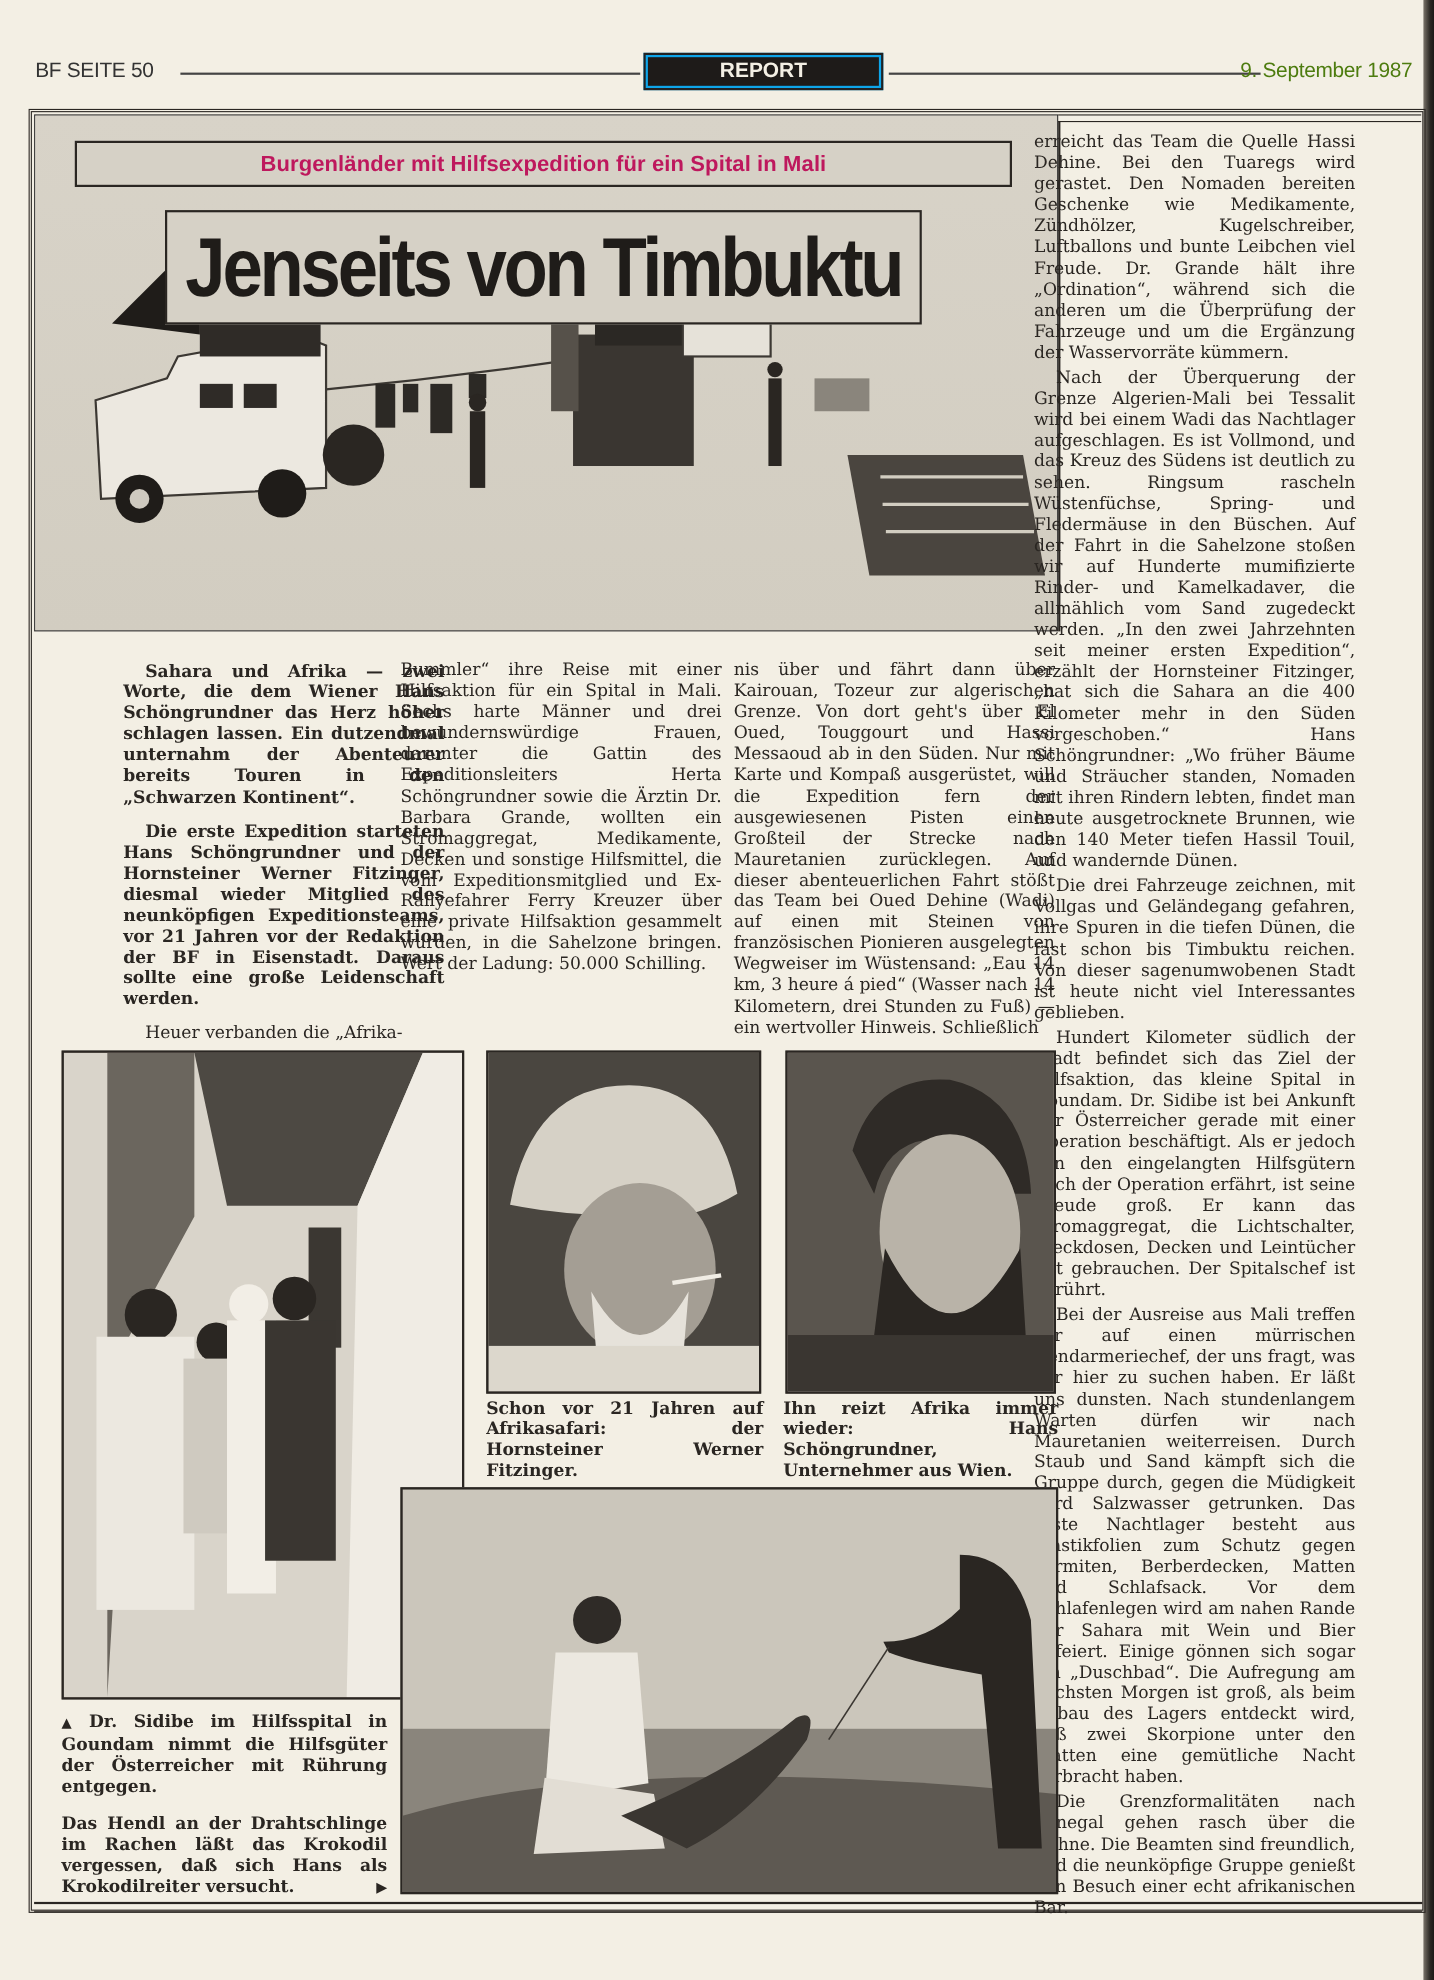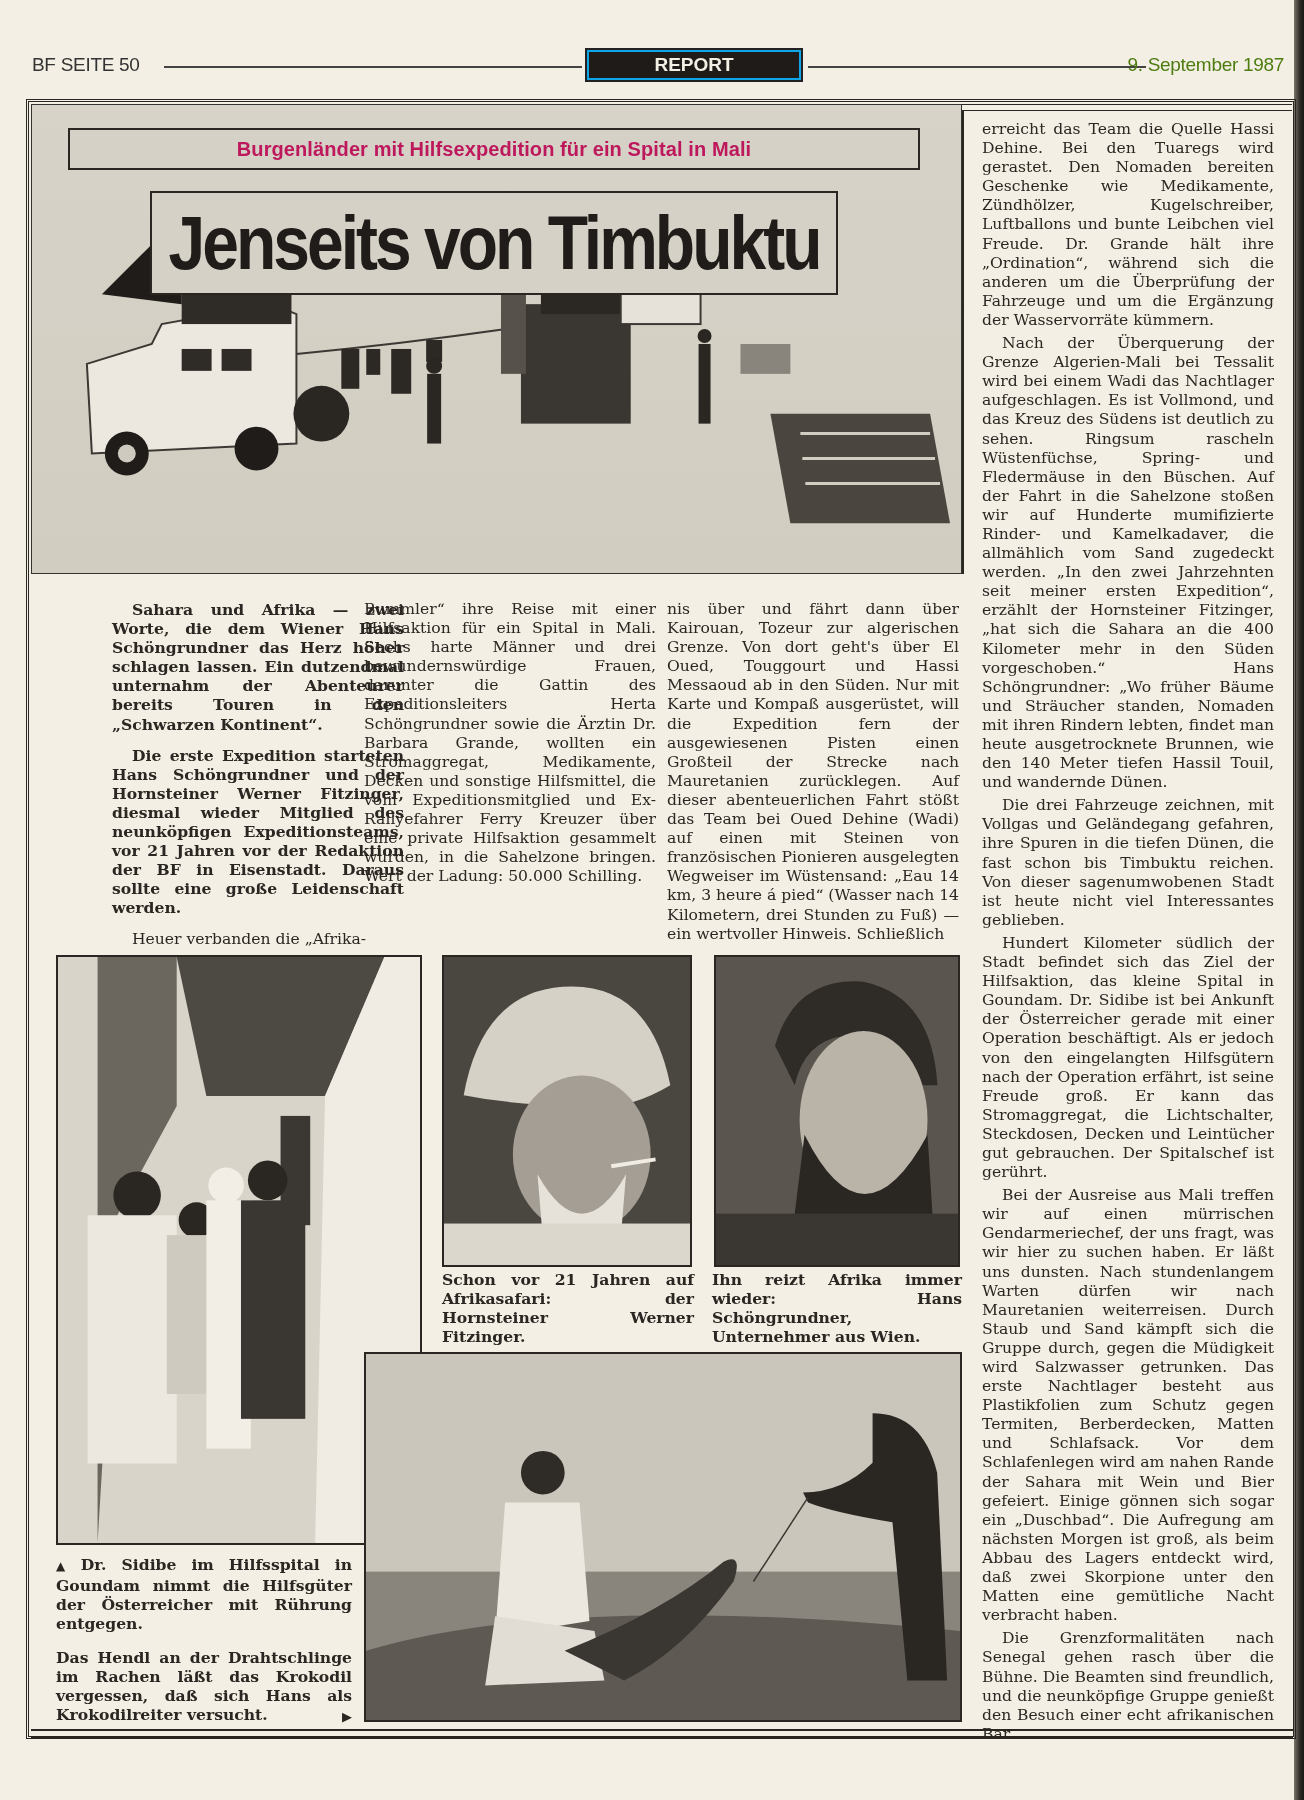--- a/index.html
+++ b/index.html
@@ -31,21 +31,21 @@
   .headline-box { position: absolute; left: 150px; top: 191px; width: 688px; height: 104px; border: 2px solid #2a2622; background: #d6d1c6; box-sizing: border-box; text-align: center; }
   .headline-box span { font-family: "Liberation Sans", sans-serif; font-weight: bold; font-size: 66px; line-height: 100px; color: #1f1c19; letter-spacing: -3px; display: inline-block; transform: scaleY(1.15); }
 
   
   .rightcol-rule { position: absolute; left: 962px; top: 104px; width: 330px; height: 5px; border-top: 1px solid #2a2622; border-bottom: 1px solid #2a2622; }
   .rightcol-border { position: absolute; left: 962px; top: 110px; width: 2px; height: 464px; background: #2a2622; }
   .col { position: absolute; font-size: 15.6px; line-height: 19.1px; text-align: justify; hyphens: manual; }
   .col p { margin: 0; text-indent: 0; }
   .col p.ind { text-indent: 20px; }
   .col p + p { margin-top: 4px; }
-  .col.right { left: 982px; top: 120px; width: 292px; }
+  .col.right { left: 940px; top: 120px; width: 292px; }
   .col.c1 { left: 68px; top: 600px; width: 292px; font-weight: bold; margin-left: 44px; }
   .col.c1 p.plain { font-weight: normal; }
   .col.c2 { left: 364px; top: 600px; width: 292px; }
   .col.c3 { left: 667px; top: 600px; width: 292px; }
   .col.c1 p + p { margin-top: 12px; }
 
   
   .photo { position: absolute; border: 2px solid #2a2622; box-sizing: border-box; overflow: hidden; background: #8c877d; }
   .photo svg { width: 100%; height: 100%; display: block; }
   .p-hospital { left: 56px; top: 955px; width: 366px; height: 590px; }

